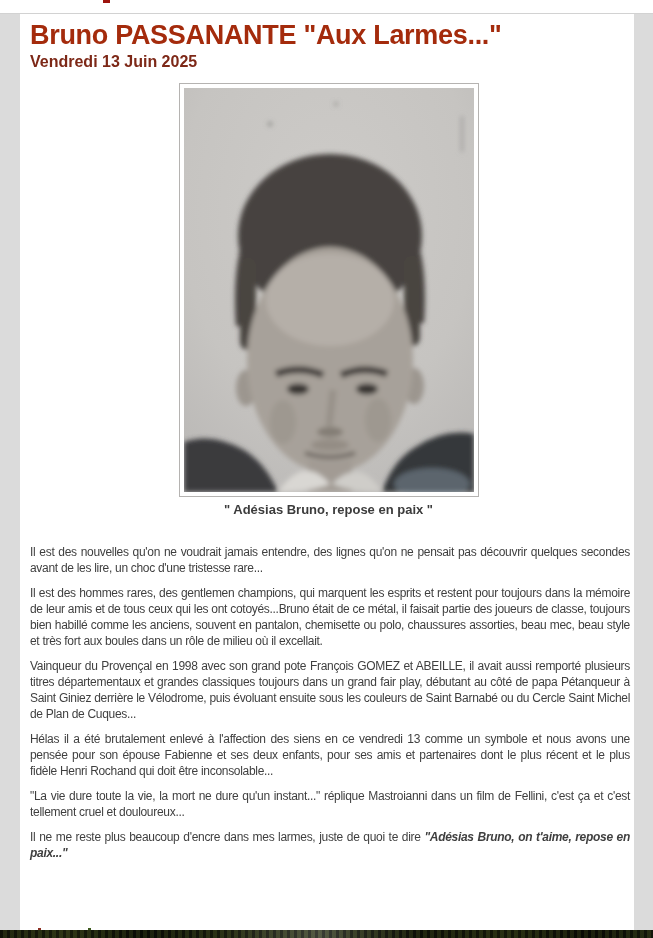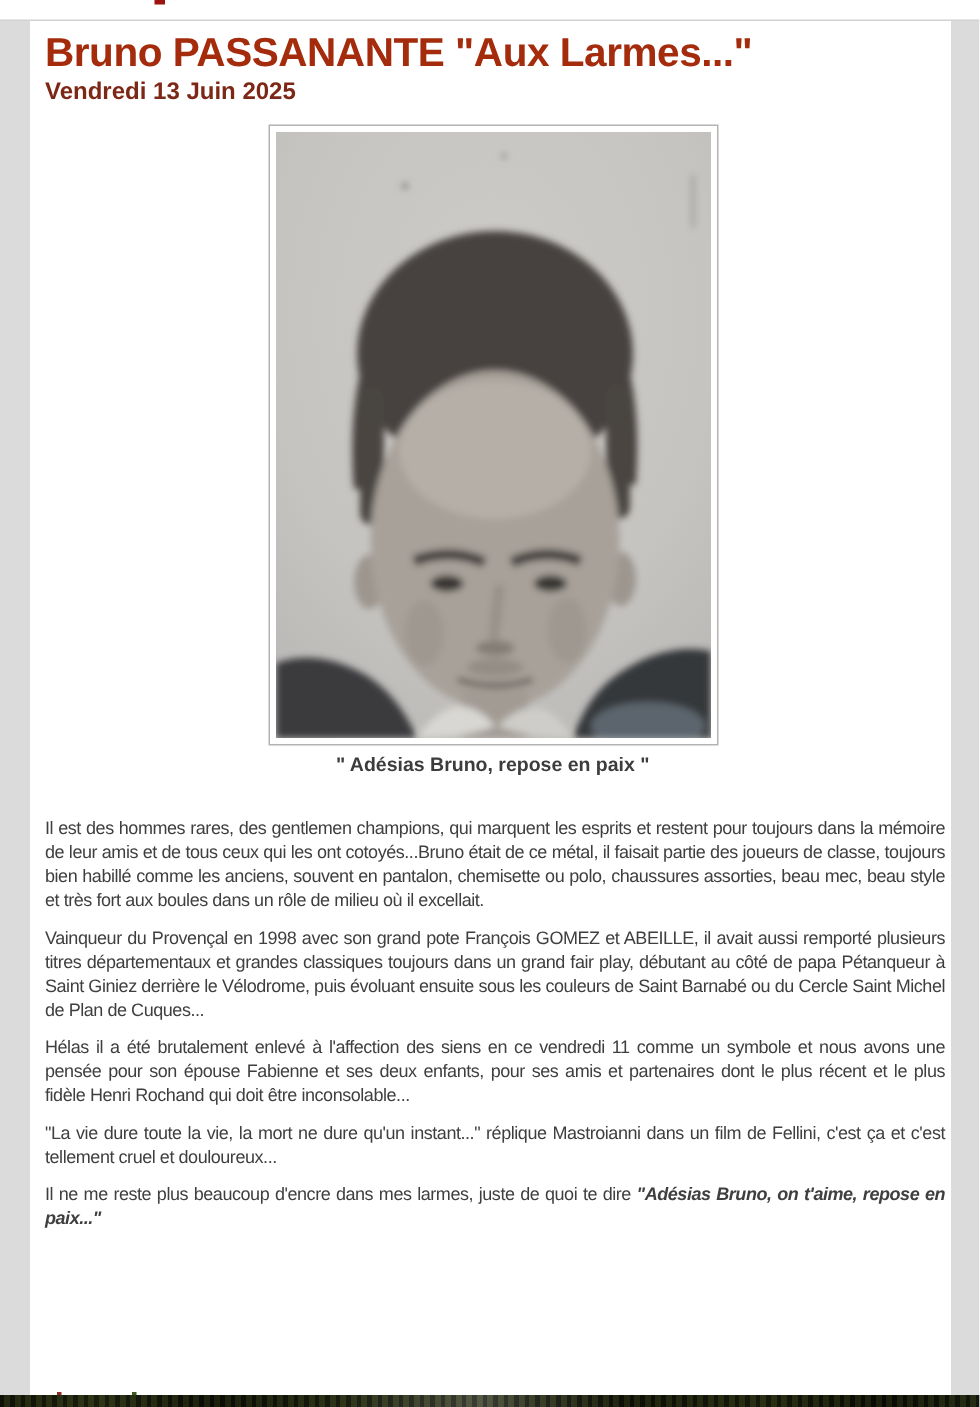--- a/index.html
+++ b/index.html
@@ -147,23 +147,24 @@
         <path d="M94,404 Q120,366 146,396 Q126,404 94,404 Z" fill="#d9d7d3"></path>
         <path d="M198,404 Q176,368 148,396 Q168,404 198,404 Z" fill="#cfcdc9"></path>
         <ellipse cx="248" cy="396" rx="38" ry="16" fill="#8494a0" opacity="0.5"></ellipse>
       </g>
     </svg>
   </figure>
 
   <div class="photo-caption">" Adésias Bruno, repose en paix "</div>
 
   <div class="article-body">
+    <p>Il est des nouvelles qu'on ne voudrait jamais entendre, des lignes qu'on ne pensait pas découvrir quelques secondes avant de les lire, un choc d'une tristesse rare...</p>
     <p>Il est des hommes rares, des gentlemen champions, qui marquent les esprits et restent pour toujours dans la mémoire de leur amis et de tous ceux qui les ont cotoyés...Bruno était de ce métal, il faisait partie des joueurs de classe, toujours bien habillé comme les anciens, souvent en pantalon, chemisette ou polo, chaussures assorties, beau mec, beau style et très fort aux boules dans un rôle de milieu où il excellait.</p>
     <p>Vainqueur du Provençal en 1998 avec son grand pote François GOMEZ et ABEILLE, il avait aussi remporté plusieurs titres départementaux et grandes classiques toujours dans un grand fair play, débutant au côté de papa Pétanqueur à Saint Giniez derrière le Vélodrome, puis évoluant ensuite sous les couleurs de Saint Barnabé ou du Cercle Saint Michel de Plan de Cuques...</p>
-    <p>Hélas il a été brutalement enlevé à l'affection des siens en ce vendredi 11 comme un symbole et nous avons une pensée pour son épouse Fabienne et ses deux enfants, pour ses amis et partenaires dont le plus récent et le plus fidèle Henri Rochand qui doit être inconsolable...</p>
+    <p>Hélas il a été brutalement enlevé à l'affection des siens en ce vendredi 13 comme un symbole et nous avons une pensée pour son épouse Fabienne et ses deux enfants, pour ses amis et partenaires dont le plus récent et le plus fidèle Henri Rochand qui doit être inconsolable...</p>
     <p>"La vie dure toute la vie, la mort ne dure qu'un instant..." réplique Mastroianni dans un film de Fellini, c'est ça et c'est tellement cruel et douloureux...</p>
     <p><span>Il ne me reste plus beaucoup d'encre dans mes larmes, juste de quoi te dire </span><span class="closing-quote">"Adésias Bruno, on t'aime, repose en paix..."</span></p>
   </div>
 
 </div>
 
 <div class="dot-red"></div>
 <div class="dot-green"></div>
 <div class="grass-strip"></div>
 

